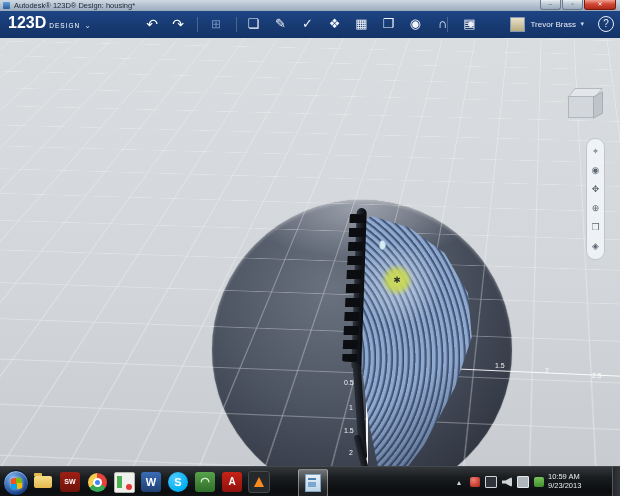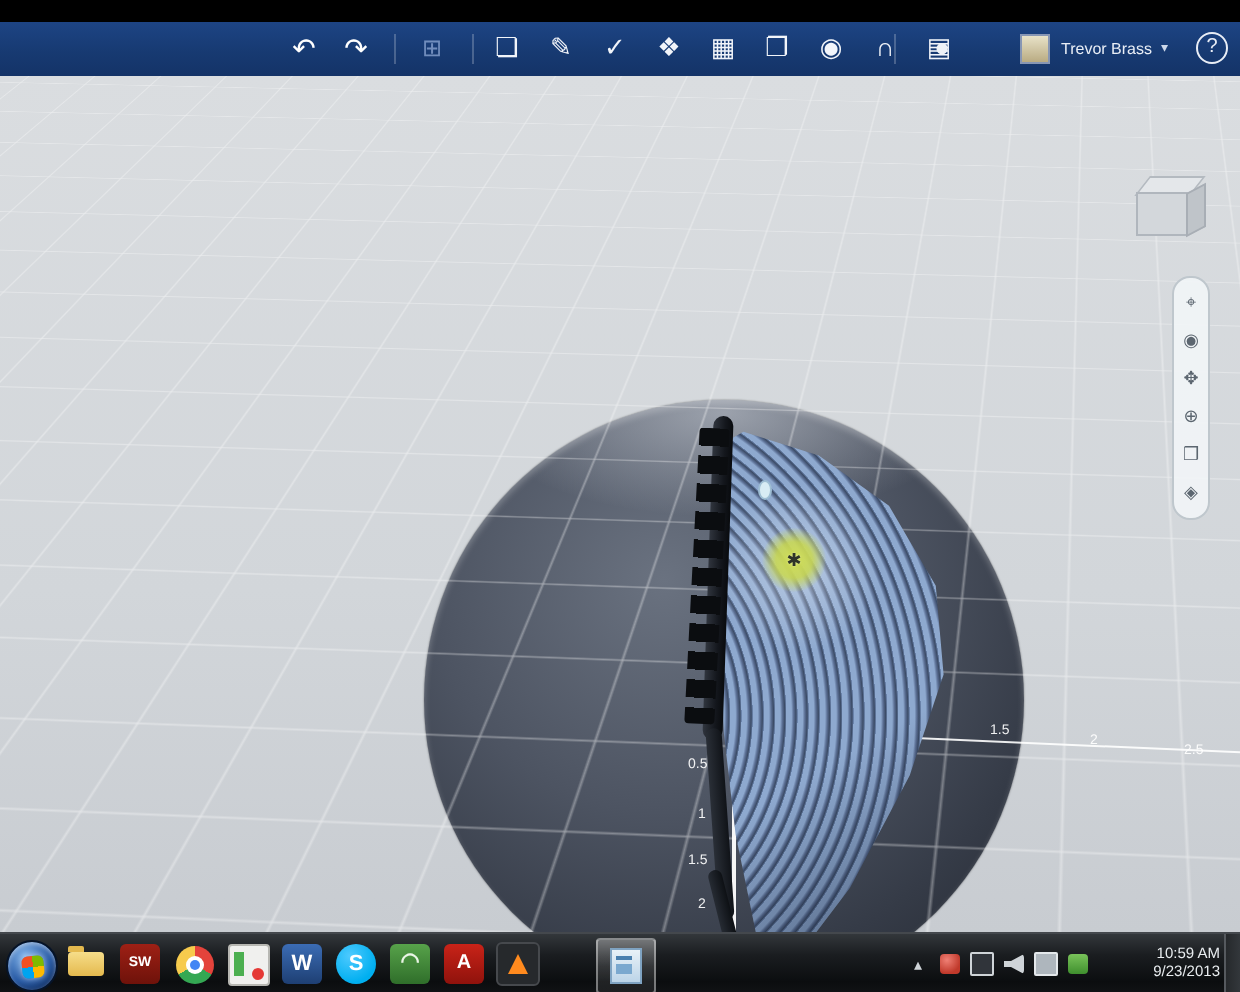--- a/index.html
+++ b/index.html
@@ -137,32 +137,46 @@
   .ico-123d:before{content:"";position:absolute;left:2px;top:3px;width:8px;height:2px;background:#4a7fae;}
   .ico-123d:after{content:"";position:absolute;left:2px;top:7px;width:8px;height:5px;background:#7aa8cf;}
   .tray{position:absolute;right:76px;top:0;height:30px;display:flex;align-items:center;gap:5px;}
   .tray-caret{font-size:8px;color:#cfd4d8;cursor:pointer;margin-right:4px;}
   .tray-ico{width:10px;height:10px;border-radius:2px;cursor:pointer;}
   .ti-security{background:radial-gradient(circle at 35% 30%,#ef8075,#c0392b 70%);}
   .ti-display{background:#30343a;border:1px solid #cfd4d8;border-radius:1px;}
   .ti-volume{background:#cfd4d8;clip-path:polygon(0 35%,35% 35%,100% 0,100% 100%,35% 65%,0 65%);}
   .ti-network{background:#aeb6bd;border:1px solid #e4e8eb;border-radius:1px;}
   .ti-update{background:linear-gradient(#79c35a,#3f8f2e);}
-  .clock{position:absolute;right:10px;top:2px;width:62px;text-align:right;color:#e8ecef;
+  .clock{position:absolute;right:10px;top:2px;width:62px;text-align:left;color:#e8ecef;
     font-size:7.5px;line-height:9px;cursor:pointer;padding-top:3px;}
   .show-desktop{position:absolute;right:0;top:0;width:7px;height:30px;border-left:1px solid #55595e;
     background:linear-gradient(90deg,#26292c,#33373b);cursor:pointer;}
 </style>
 </head>
 <body>
 
 <div class="app">
 
+  <div class="titlebar">
+    <span class="tb-appicon"></span>
+    <span class="tb-title">Autodesk® 123D® Design: housing*</span>
+    <div class="win-controls">
+      <span class="wc">–</span>
+      <span class="wc">▫</span>
+      <span class="wc close">✕</span>
+    </div>
+  </div>
 
   <div class="toolbar">
+    <div class="logo">
+      <span class="brand">123D</span>
+      <span class="sub">DESIGN</span>
+      <span class="caret">⌄</span>
+    </div>
     <div class="tbtn undo"><span class="g">↶</span></div>
     <div class="tbtn redo"><span class="g">↷</span></div>
     <div class="tsep" style="left:197px"></div>
     <div class="transform-dim">⊞</div>
     <div class="tsep" style="left:236px"></div>
     <div class="tools">
       <span class="tool">❏</span>
       <span class="tool">✎</span>
       <span class="tool">✓</span>
       <span class="tool">❖</span>

